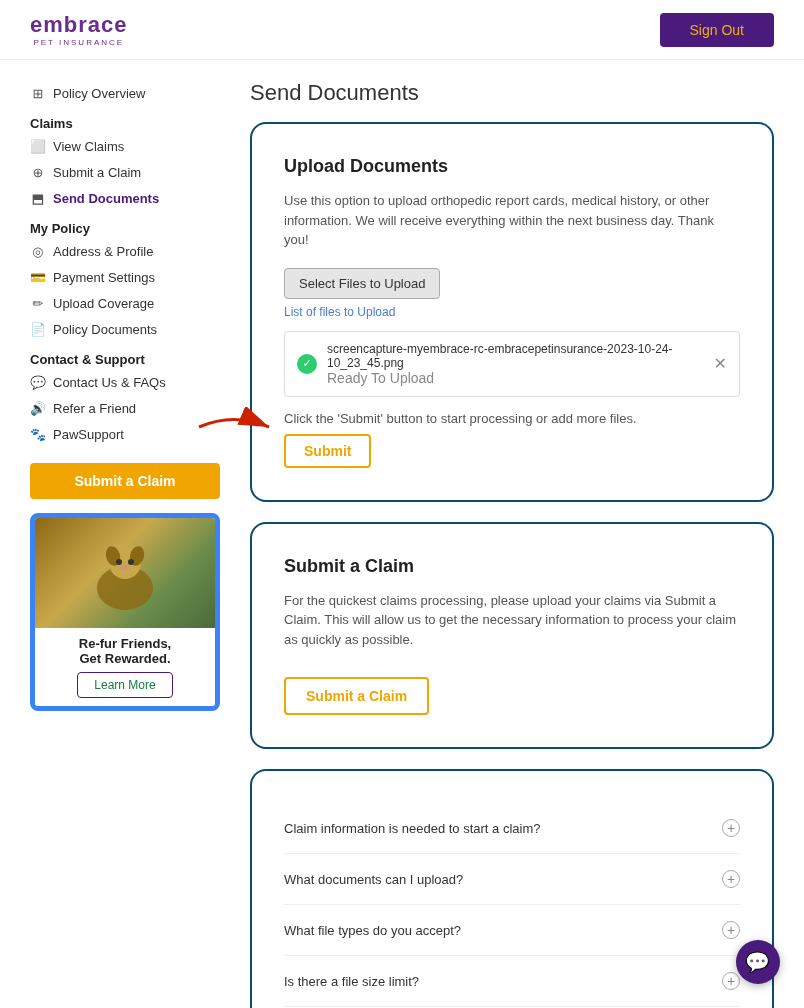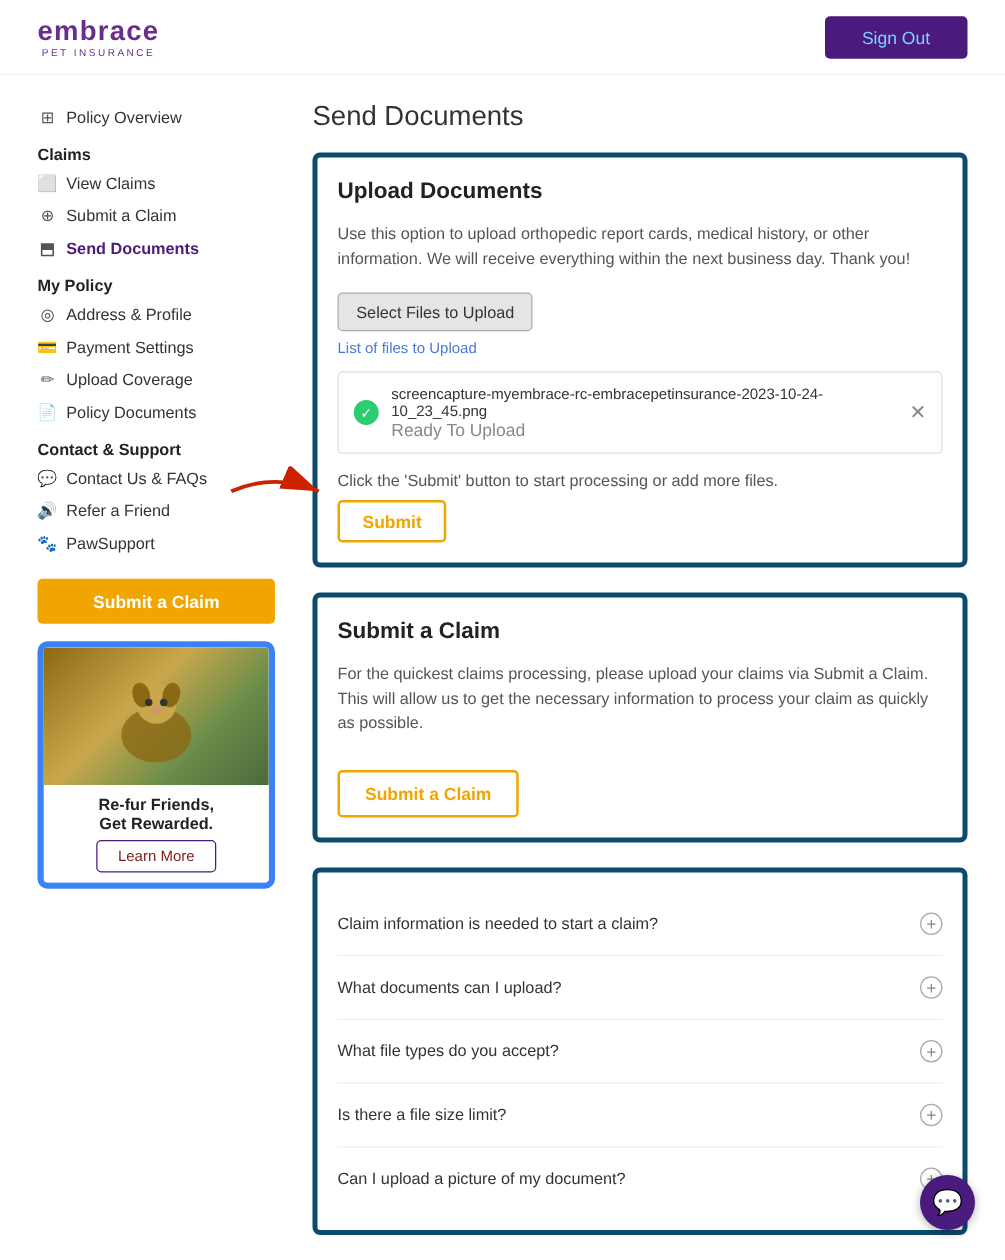--- a/index.html
+++ b/index.html
@@ -21,21 +21,21 @@
     }
     .logo-sub {
       font-size: 8px;
       color: #6b2d8b;
       letter-spacing: 2px;
       display: block;
       text-align: center;
     }
     .sign-out-btn {
       background: #4a1a7c;
-      color: #7dd3fc;
+      color: #eab308;
       border: none;
       padding: 9px 30px;
       border-radius: 4px;
       cursor: pointer;
       font-size: 14px;
     }
 
     
     .main-layout {
       display: flex;
@@ -106,21 +106,21 @@
       text-align: center;
       padding: 8px;
     }
     .pet-card-title {
       font-weight: bold;
       font-size: 13px;
       color: #222;
     }
     .learn-more-btn {
       background: #fff;
-      color: #7f1d1d;
+      color: #15803d;
       border: 1px solid #4a1a7c;
       padding: 5px 16px;
       border-radius: 4px;
       cursor: pointer;
       font-size: 12px;
       margin-top: 6px;
     }
 
     
     .main-content {
@@ -128,23 +128,23 @@
     }
     .page-title {
       font-size: 22px;
       font-weight: normal;
       margin-bottom: 16px;
       color: #333;
     }
 
     
     .card {
-      border: 4px solid #0c4a6e;
-      border-radius: 6px;
-      padding: 16px;
+      border: 2px solid #0c4a6e;
+      border-radius: 16px;
+      padding: 32px;
       margin-bottom: 20px;
     }
     .card-title {
       font-size: 18px;
       font-weight: bold;
       margin-bottom: 14px;
       color: #222;
     }
     .card-description {
       font-size: 13px;

